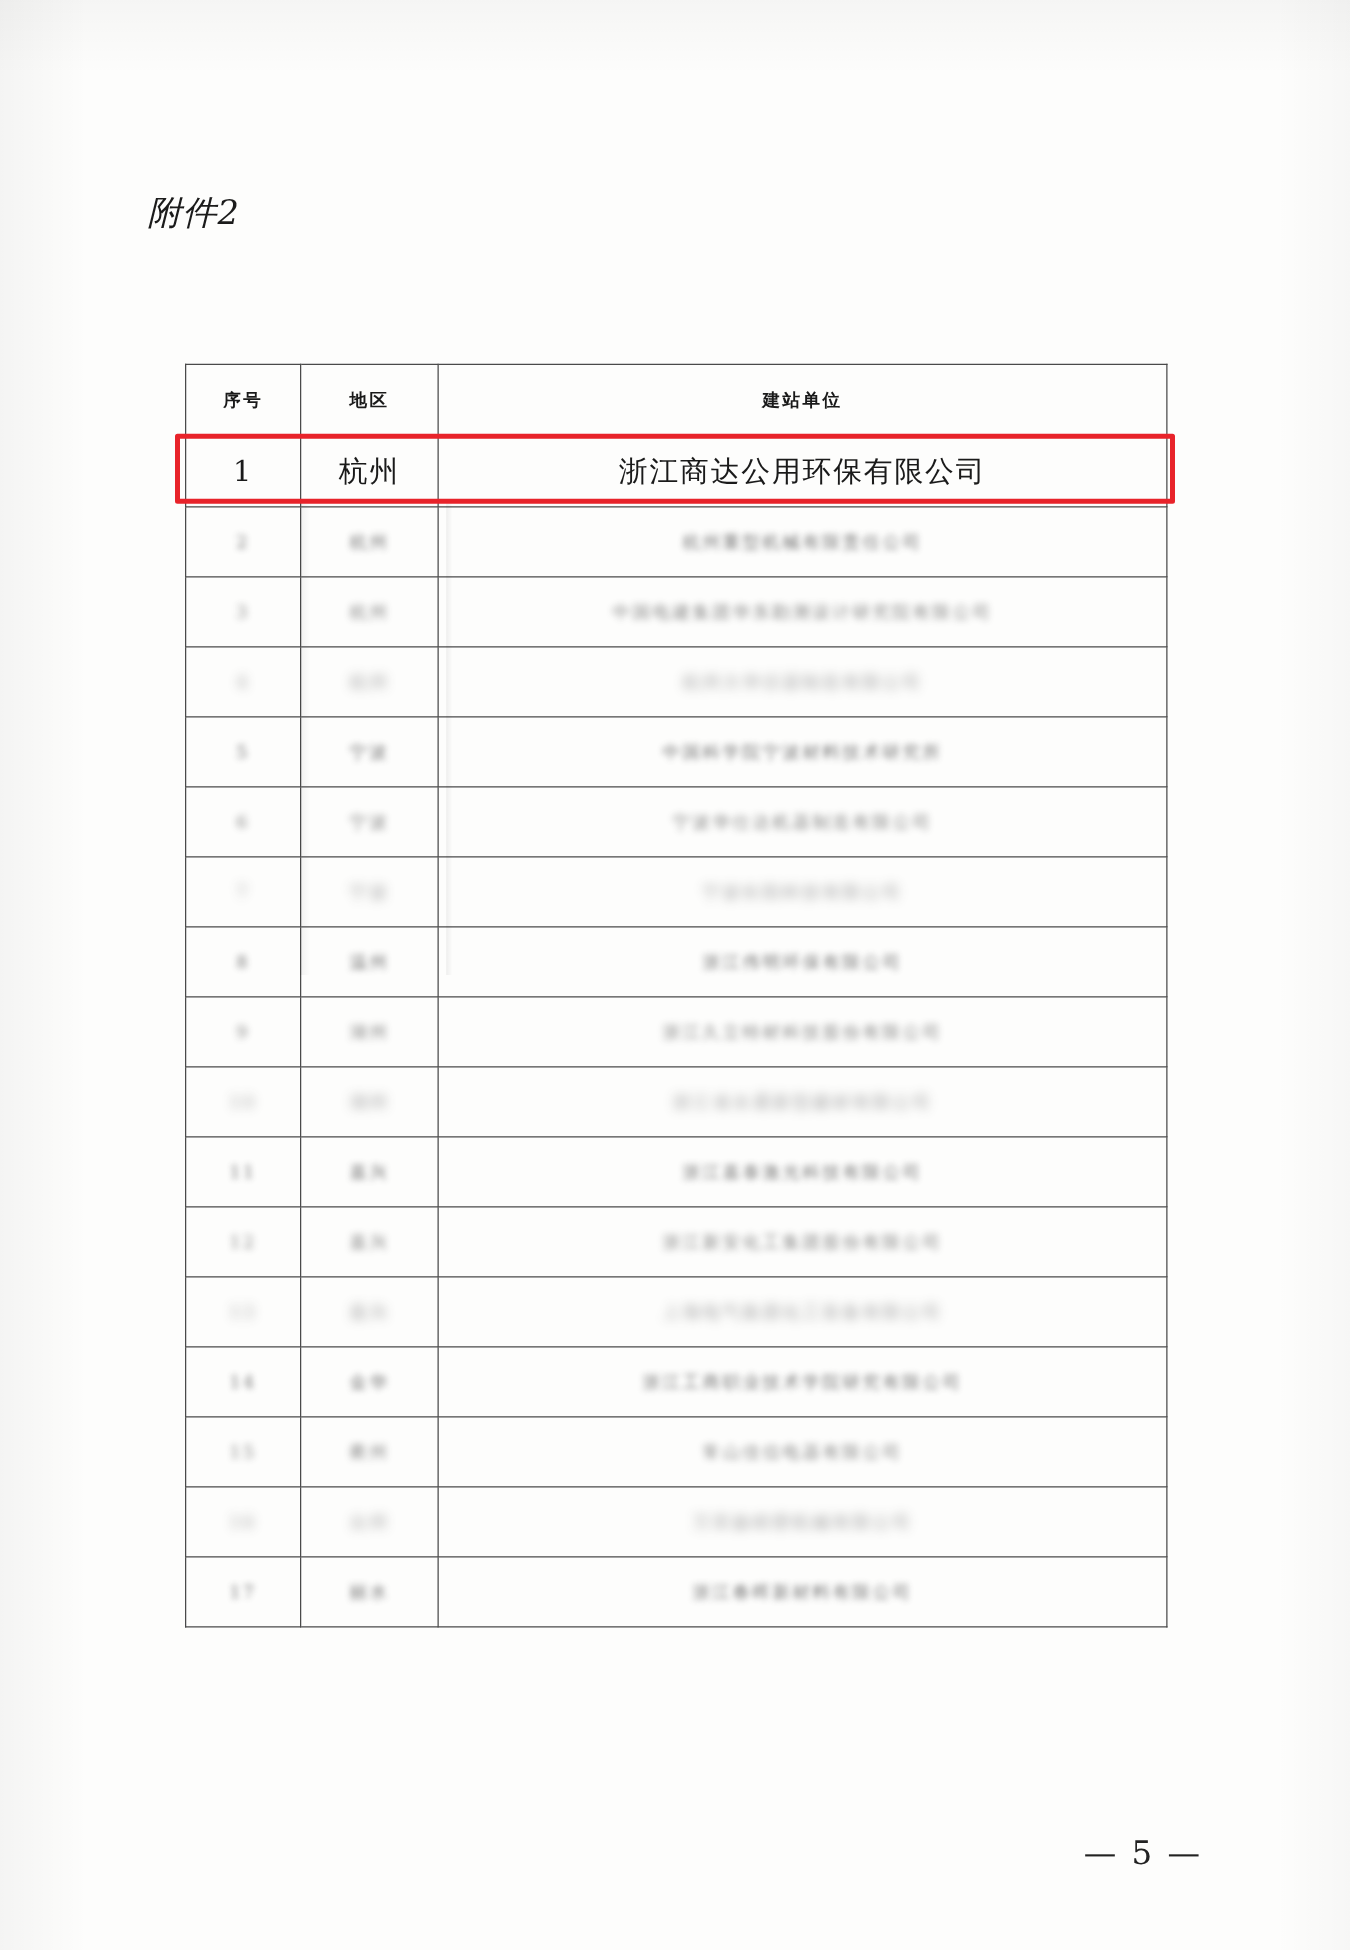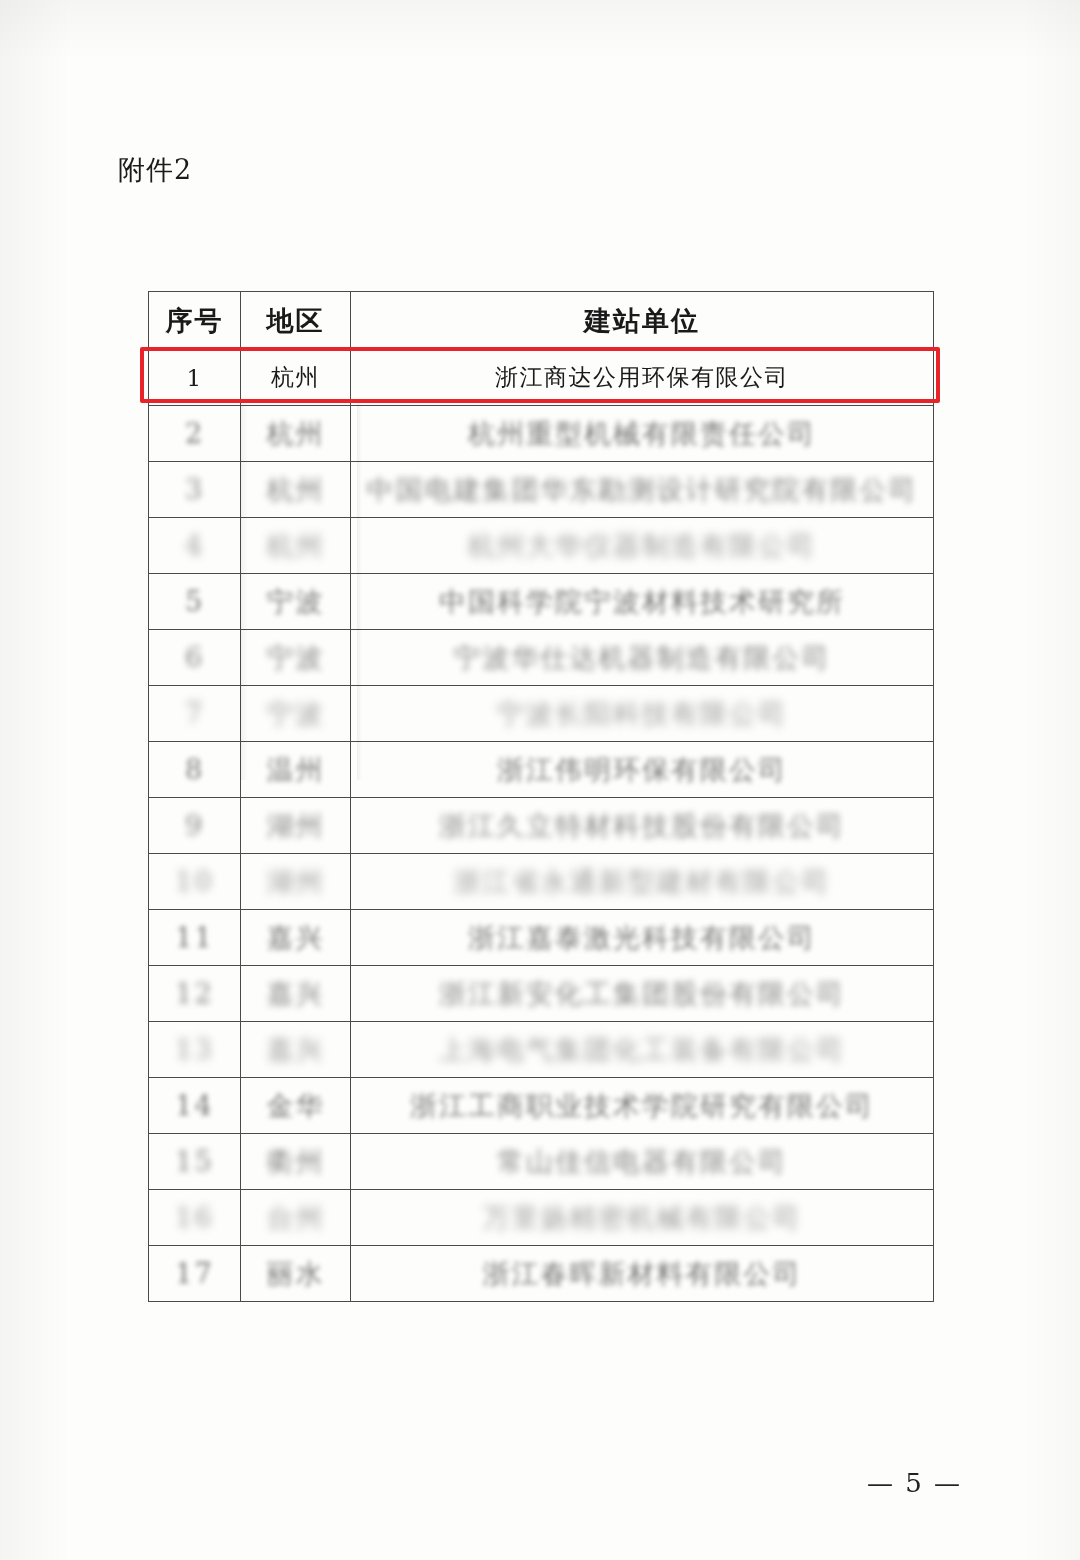--- a/index.html
+++ b/index.html
@@ -41,20 +41,21 @@
   }
 
   .attachment-label {
     position: absolute;
     left: 118px;
     top: 152px;
     font-size: 27px;
     letter-spacing: 1px;
     color: #1b1b1b;
     font-family: "DejaVu Serif", "Liberation Serif", serif;
+    font-style: italic;
   }
 
   .doc-title {
     position: absolute;
     left: 0;
     right: 0;
     top: 212px;
     text-align: center;
     font-size: 41px;
     font-weight: bold;
@@ -69,21 +70,21 @@
     left: 148px;
     top: 291px;
     width: 785px;
     border-collapse: collapse;
     table-layout: fixed;
   }
   table.list-table td, table.list-table th {
     border: 1.6px solid #4a4a4a;
     text-align: center;
     vertical-align: middle;
-    font-size: 27px;
+    font-size: 14px;
     color: #1a1a1a;
     font-family: "DejaVu Serif", "Liberation Serif", serif;
   }
   thead th {
     height: 55px;
     font-weight: bold;
     font-size: 23px;
     letter-spacing: 2px;
   }
   col.c-no { width: 92px; }

